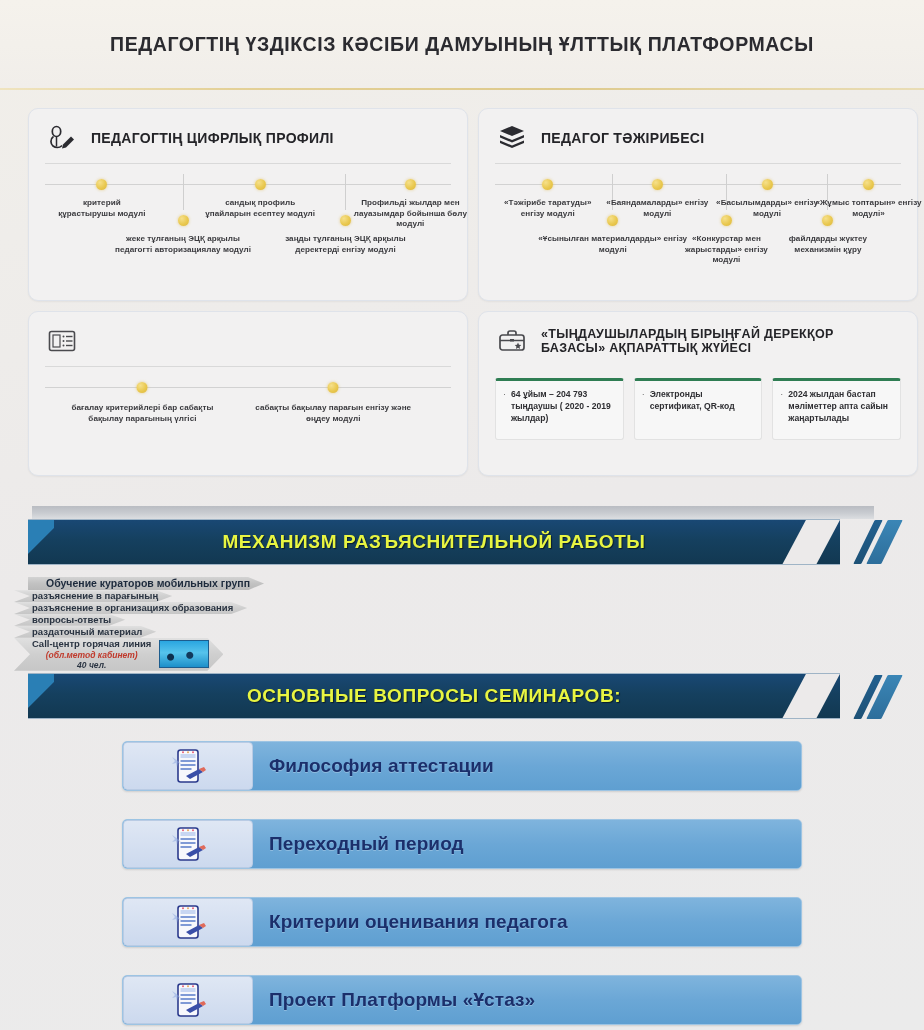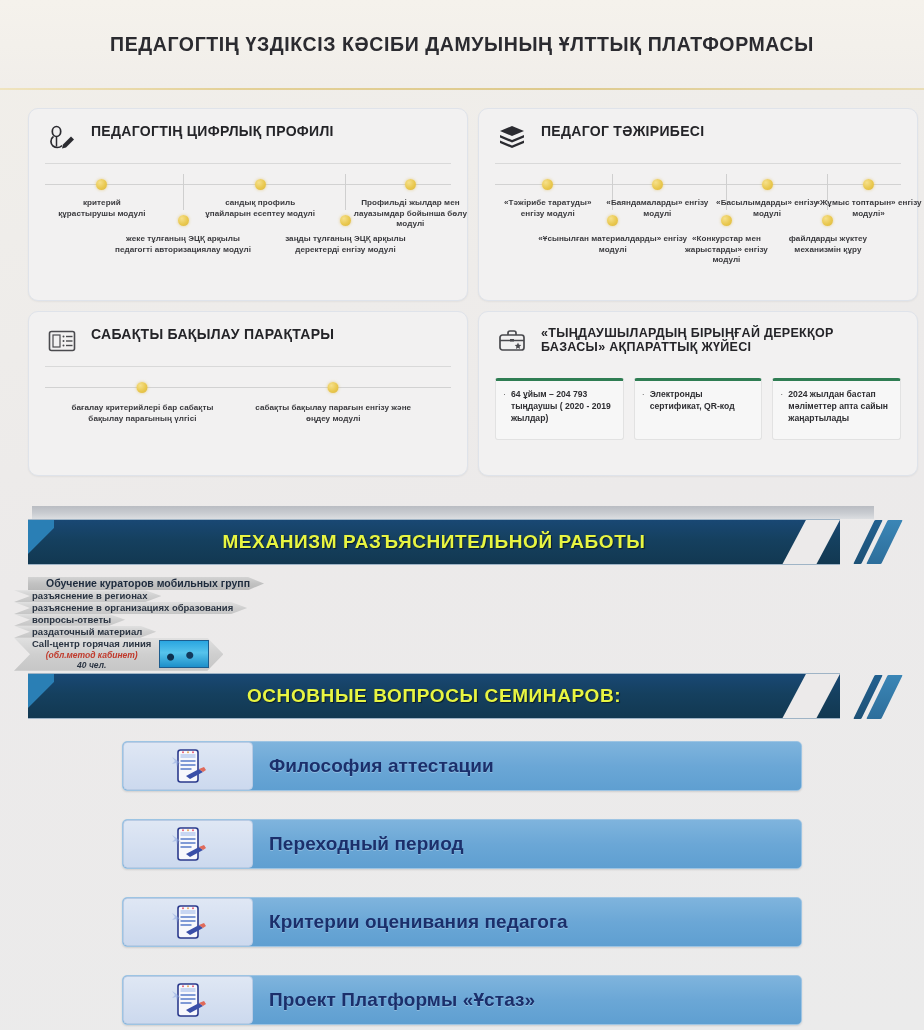--- a/index.html
+++ b/index.html
@@ -55,20 +55,21 @@
     box-shadow: 0 1px 2px rgba(0,0,0,.05);
     padding: 14px 16px 10px 16px;
     box-sizing: border-box;
     position: relative;
   }
   .card.h-tall { height: 193px; }
   .card.h-short { height: 165px; }
 
   .card-head {
     display: flex;
+    align-items: center;
     gap: 12px;
     padding-bottom: 8px;
   }
   .card-icon {
     width: 34px;
     height: 30px;
     flex: 0 0 34px;
     display: flex;
     align-items: center;
     justify-content: center;
@@ -447,21 +448,20 @@
           <rect x="2.5" y="2.5" width="25" height="19" rx="2" fill="none" stroke="#4a4a4e" stroke-width="1.6"></rect>
           <rect x="6" y="6" width="7" height="12" fill="none" stroke="#4a4a4e" stroke-width="1.2"></rect>
           <circle cx="16.5" cy="7.5" r="1" fill="#4a4a4e"></circle>
           <circle cx="16.5" cy="12" r="1" fill="#4a4a4e"></circle>
           <circle cx="16.5" cy="16.5" r="1" fill="#4a4a4e"></circle>
           <rect x="19" y="6.8" width="6.5" height="1.4" fill="#4a4a4e"></rect>
           <rect x="19" y="11.3" width="6.5" height="1.4" fill="#4a4a4e"></rect>
           <rect x="19" y="15.8" width="6.5" height="1.4" fill="#4a4a4e"></rect>
         </svg>
       </span>
-      <span class="card-title">САБАҚТЫ БАҚЫЛАУ ПАРАҚТАРЫ</span>
     </div>
     <div class="divider"></div>
     <div class="tl" style="height:92px;">
       <div class="tl-axis"></div>
       <div class="tl-node" style="left:24%;">
         <div class="tl-dot"></div>
         <div style="height:10px"></div>
         <div class="tl-label w5">бағалау критерийлері бар сабақты бақылау парағының үлгісі</div>
       </div>
       <div class="tl-node" style="left:71%;">
@@ -509,21 +509,21 @@
   </div>
   <div class="banner-slash s2"></div>
   <div class="banner-slash"></div>
 </div>
 
 <div class="chevrons">
   <div class="chev first" style="flex:1.28">
     <span>Обучение кураторов мобильных групп</span>
   </div>
   <div class="chev" style="flex:1.32">
-    <span>разъяснение в регионах</span>
+    <span>разъяснение в парағының</span>
   </div>
   <div class="chev" style="flex:1.55">
     <span>разъяснение в организациях образования</span>
   </div>
   <div class="chev" style="flex:1.1">
     <span>вопросы-ответы</span>
   </div>
   <div class="chev" style="flex:1.32">
     <span>раздаточный материал</span>
   </div>

